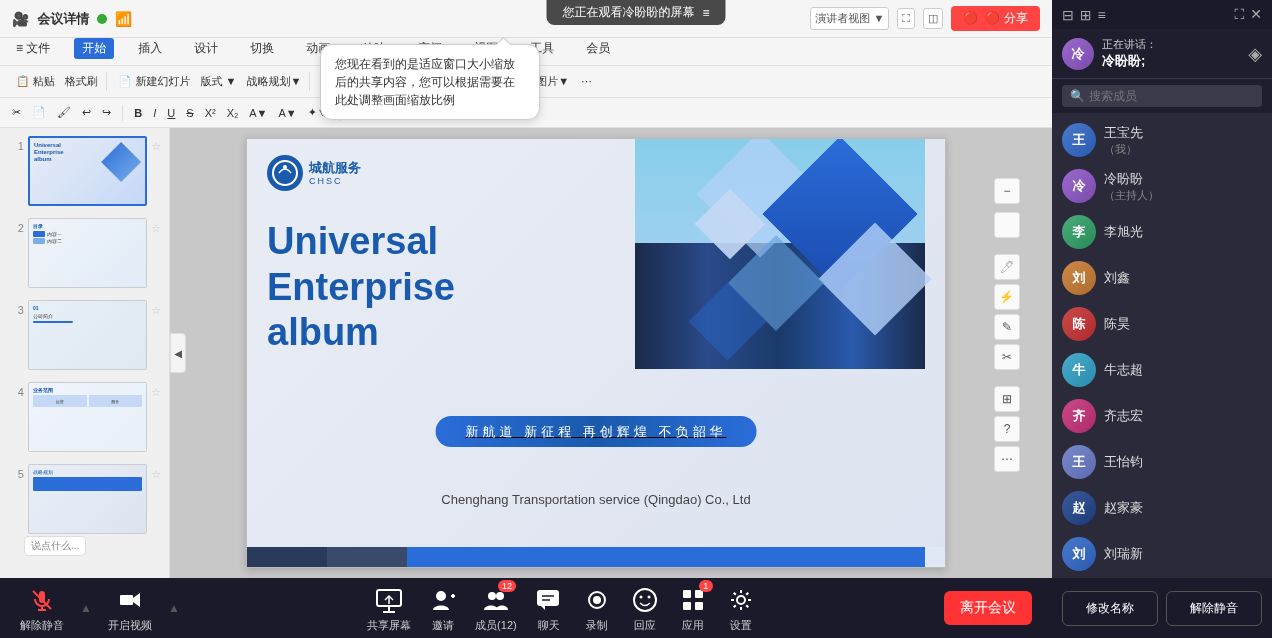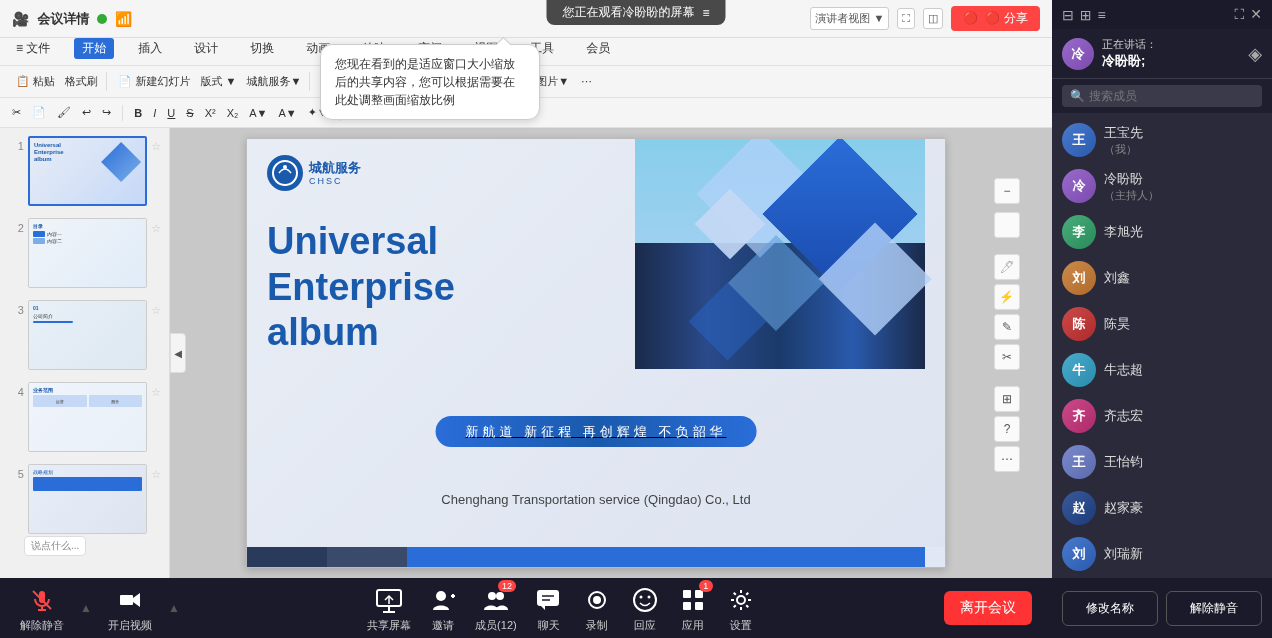--- a/index.html
+++ b/index.html
@@ -196,21 +196,21 @@
     </div>
 
     <div class="ribbon-bar">
       <div class="ribbon-group">
         <span class="ribbon-btn">📋 粘贴</span>
         <span class="ribbon-btn">格式刷</span>
       </div>
       <div class="ribbon-group">
         <span class="ribbon-btn">📄 新建幻灯片</span>
         <span class="ribbon-btn">版式 ▼</span>
-        <span class="ribbon-btn">城航服务▼</span>
+        <span class="ribbon-btn">战略规划▼</span>
       </div>
       <div class="ribbon-group">
         <span class="ribbon-btn">🔤 文字▼</span>
         <span class="ribbon-btn">A⁺ A⁻ A</span>
         <span class="ribbon-btn">A</span>
       </div>
       <div class="ribbon-group">
         <span class="ribbon-btn">≡ ≡</span>
         <span class="ribbon-btn">⇥ ⇤</span>
       </div>

